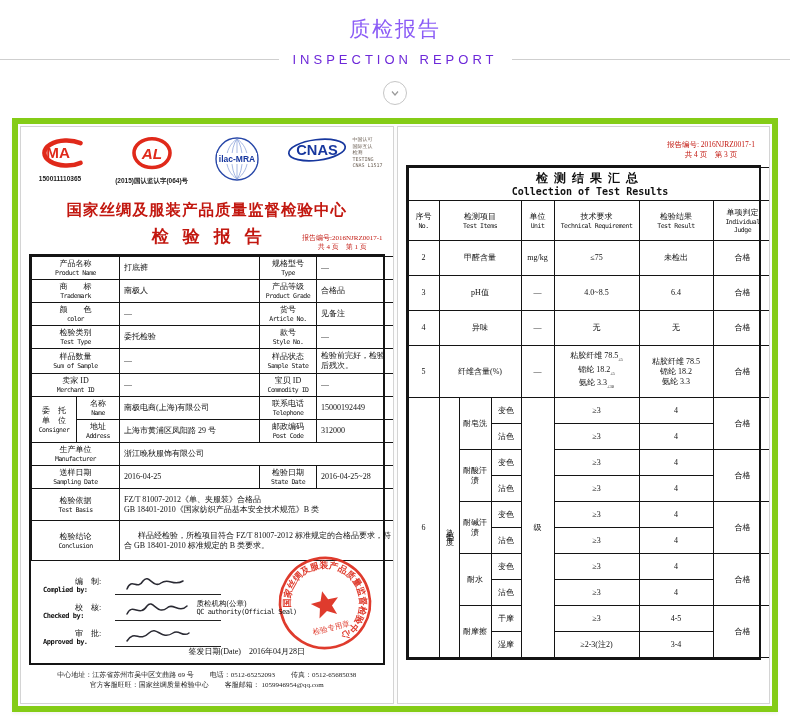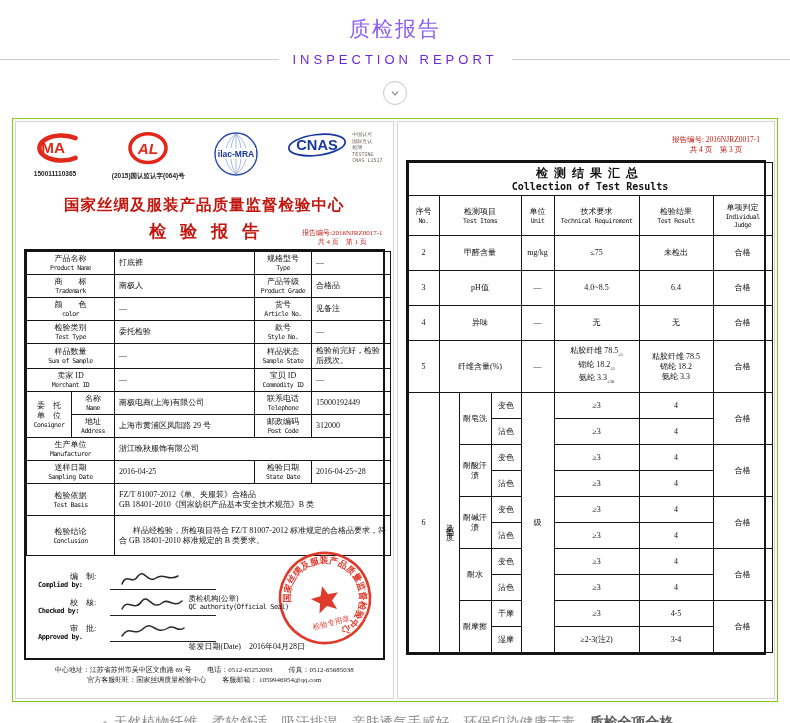--- a/index.html
+++ b/index.html
@@ -8,21 +8,21 @@
   
   .top{padding-top:16px;text-align:center;}
   .top-title{font-size:21px;font-weight:normal;color:#8b5cf6;letter-spacing:2px;line-height:26px;}
   .sub-row{display:flex;align-items:center;justify-content:center;margin-top:3px;}
   .rule{flex:1;height:1px;background:#cfcfcf;}
   .sub-text{font-size:13px;color:#6d28d9;letter-spacing:4px;margin:7px 14px;white-space:nowrap;}
   .chev-wrap{margin-top:7px;display:flex;justify-content:center;}
   .chev{width:22px;height:22px;border:1px solid #c6c6c6;border-radius:50%;display:flex;align-items:center;justify-content:center;background:#fff;cursor:pointer;}
 
   
-  .panel{margin:13px 12px 0 12px;background:#fcfcfc;border:1px solid #84cc16;box-shadow:0 2px 3px rgba(0,0,0,.05);display:flex;gap:3px;padding:2px;height:578px;}
+  .panel{margin:13px 12px 0 12px;background:#fcfcfc;border:6px solid #84cc16;box-shadow:0 2px 3px rgba(0,0,0,.05);display:flex;gap:3px;padding:2px;height:578px;}
   .pg{flex:1;background:#fff;border:1px solid #d4d4d4;position:relative;font-family:"Liberation Serif","DejaVu Serif",serif;color:#111;overflow:hidden;}
   .pg-in{padding:5px 8px;}
 
   
   .logos{display:flex;justify-content:space-between;align-items:flex-start;margin:4px 2px 0 2px;height:56px;}
   .lg{text-align:center;}
   .lg-sub{font-size:6.5px;font-weight:bold;color:#222;margin-top:1px;font-family:"Liberation Sans",sans-serif;}
   .cnas-box{display:flex;gap:4px;align-items:flex-start;}
   .cnas-side{text-align:left;font-size:5px;line-height:6.5px;color:#6e6257;font-family:"DejaVu Sans Mono",monospace;}
   .org-title{color:#c2170f;font-weight:bold;font-size:15.5px;text-align:center;margin-top:8px;letter-spacing:1px;}
@@ -44,21 +44,21 @@
   
   .sig-area{position:relative;height:90px;padding:8px 6px 4px 12px;}
   .sig-row{display:flex;align-items:flex-end;height:26px;}
   .sig-lab{width:72px;}
   .sig-lab .cn{display:block;font-size:8px;line-height:9px;padding-left:32px;}
   .sig-lab .en{display:block;font-size:7px;line-height:9px;font-family:"DejaVu Sans Mono",monospace;letter-spacing:-0.5px;font-weight:bold;}
   .sig-line{width:106px;border-bottom:1px solid #222;position:relative;height:20px;}
   .sig-line svg{position:absolute;left:8px;bottom:0;}
   .sig-right{position:absolute;right:2px;top:0;width:196px;height:100%;}
   .seal-svg{position:absolute;right:6px;top:-8px;opacity:.92;transform:rotate(-14deg);}
-  .seal-cap{position:absolute;left:4px;top:38px;font-size:7.5px;line-height:9px;}
+  .seal-cap{position:absolute;left:12px;top:38px;font-size:7.5px;line-height:9px;}
   .seal-cap .en{font-family:"DejaVu Sans Mono",monospace;font-size:7px;letter-spacing:-0.5px;}
   .seal-date{position:absolute;left:4px;bottom:6px;font-size:8px;}
 
   .pg-footer{margin-top:5px;font-size:7px;color:#222;line-height:10px;}
   .pgf-row{display:flex;justify-content:center;gap:16px;}
 
   
   .meta-r{text-align:right;margin:8px 6px 4px 0;color:#c2170f;}
   .meta-r .blk{display:inline-block;text-align:center;font-size:7.5px;line-height:10px;}
   .ttl-cn{font-size:12px;font-weight:bold;letter-spacing:6px;line-height:15px;}

